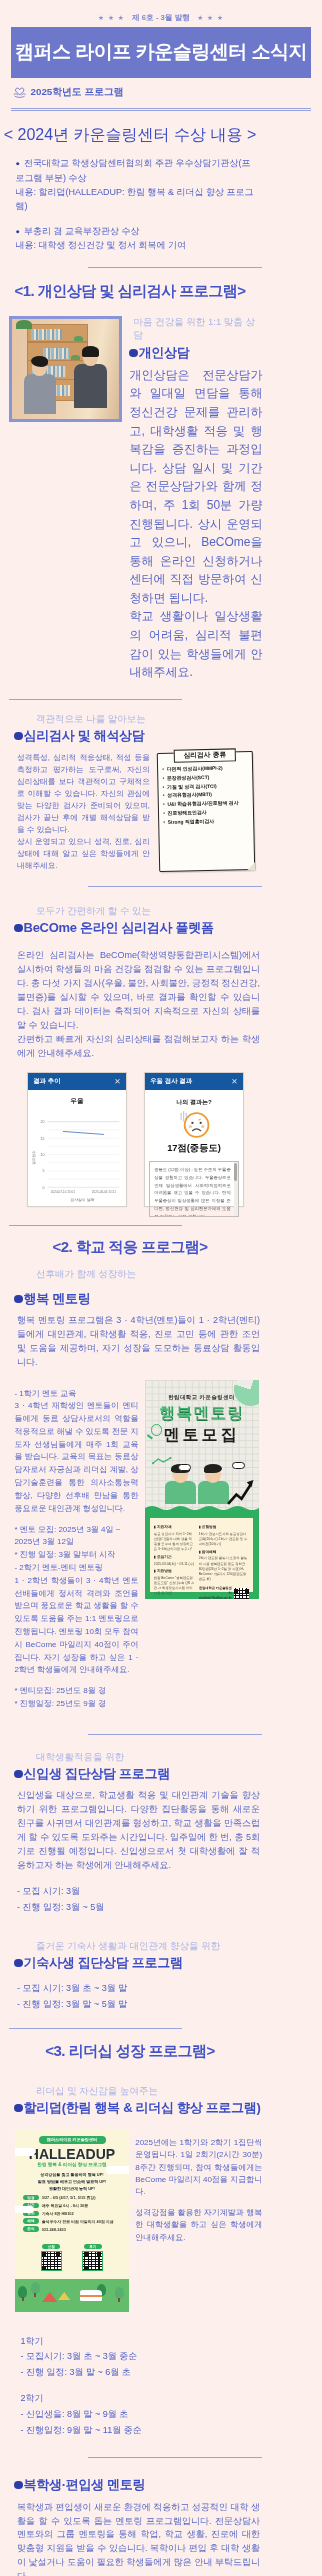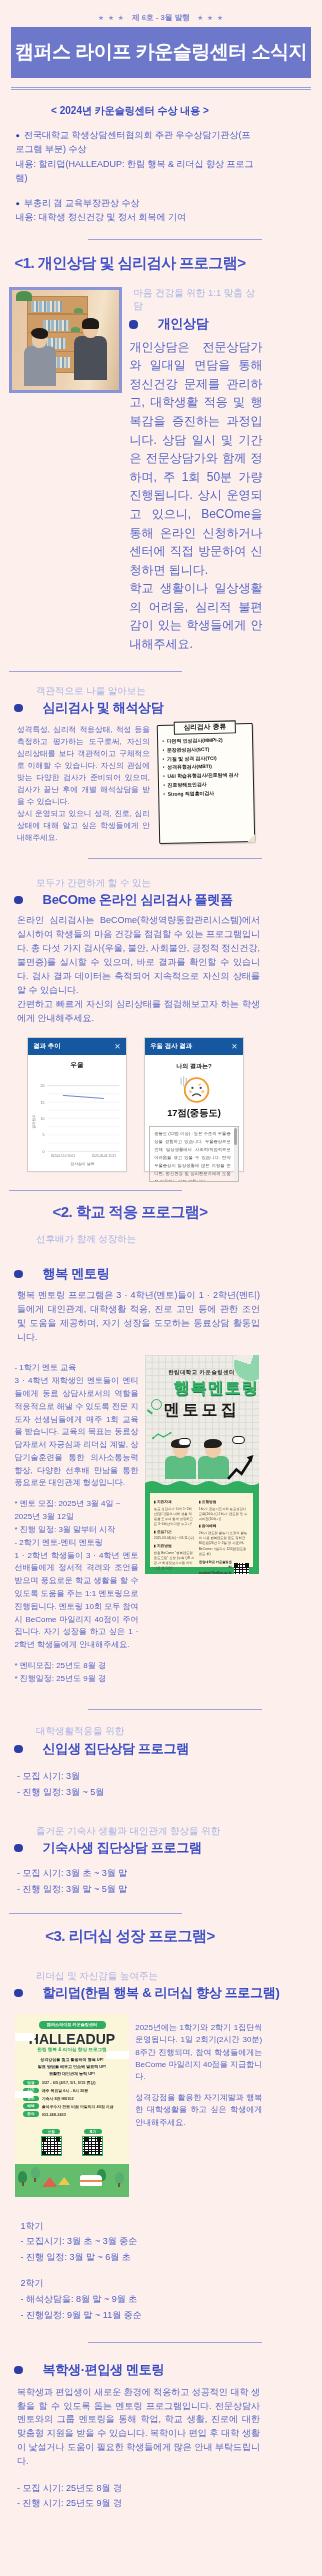--- a/index.html
+++ b/index.html
@@ -10,26 +10,26 @@
   
   .stars-row{padding-top:13.4px;text-align:center;font-size:6.7px;color:#8b95d6;letter-spacing:1px}
   .stars-row .issue{font-size:7.7px;font-weight:bold;color:#7d88d2;margin:0 7.2px;letter-spacing:0}
   .banner{margin:4.1px 11.3px 0;background:#6d78cb;color:#fff;text-align:center;font-weight:800;font-size:19px;letter-spacing:-0.5px;padding:12px 0 12.4px}
   .progline{margin:8.2px 0 0 13px;display:flex;align-items:center;gap:4.1px;color:#5161c6;font-size:9.8px;font-weight:bold}
   .double-rule{margin:8.8px 11.3px 0;height:3.6px;border-top:1px solid #98a2da;border-bottom:1px solid #98a2da}
   
   .rule{height:0;border-top:1px solid #9aa4dc}
   .rule.r{margin-left:88px;width:174px}
   .rule.l{margin-left:9.3px;width:173px}
-  .award-title{margin-top:13.4px;width:260px;text-align:center;color:#3b4dc4;font-weight:700;font-size:10px}
+  .award-title{margin-top:13.4px;width:260px;text-align:center;color:#3b4dc4;font-weight:400;font-size:16px}
   .award-item{margin:10.3px 0 0 15.5px;width:241px;color:#4d5ec8;font-size:9px;line-height:1.6}
   .award-item .bullet{color:#2c3da8;font-size:7.2px;margin-right:4.1px}
   .sec-title{width:260px;text-align:center;color:#4353c8;font-weight:800;font-size:15px;letter-spacing:-0.5px}
   .tag{margin-left:36px;color:#aab4e6;font-size:9.5px}
-  .phead{display:flex;align-items:center;gap:20px;margin-left:14.4px;color:#3b4dc4;font-weight:800;font-size:13px;letter-spacing:-0.3px}
+  .phead{display:flex;align-items:center;gap:1px;margin-left:14.4px;color:#3b4dc4;font-weight:800;font-size:13px;letter-spacing:-0.3px}
   .phead .dot{flex:0 0 auto;width:8.2px;height:8.2px;border-radius:50%;background:#2c3da8}
   .para{margin-left:17px;width:243px;color:#5565c8;font-size:9px;line-height:1.55;text-align:justify}
   .dates{margin-left:17px;color:#4d5ec8;font-size:9px;line-height:1.75}
   .row{display:flex;margin-left:9.3px}
   
   .photo-counsel{position:relative;width:113px;height:106px;border:3.6px solid #8a95d8;background:linear-gradient(100deg,#e5c6a5 0%,#edd3b4 55%,#f4e3c8 75%,#d9b894 100%);overflow:hidden;flex:0 0 auto}
   .shelf{position:absolute;left:14.4px;top:5.2px;width:61px;height:77px;background:#cf9c66;border:1.5px solid #b9854f}
   .shelf i{position:absolute;left:0;width:100%;height:1.5px;background:#b9854f}
   .books{position:absolute;left:2.1px;height:11.3px;width:31px;background:repeating-linear-gradient(90deg,#9db8c8 0 2.6px,#e8e2d2 2.6px 4.6px,#7fa3b8 4.6px 6.7px,#d8d2c0 6.7px 8.2px)}
   .plantb{position:absolute;width:8.2px;height:5.2px;border-radius:50% 50% 0 0;background:#5d9e5d}
@@ -54,21 +54,21 @@
   .resq{text-align:center;font-size:6px;color:#222;font-weight:800;margin-top:7.2px}
   .score{text-align:center;font-size:9.3px;color:#111;font-weight:700;margin-top:3.1px}
   .descbox{position:relative;margin:6.2px 4.1px 0;border:0.5px solid #c2bcb6;height:56px;padding:3.6px 7.2px 3.6px 4.1px;overflow:hidden}
   .descbox .dtext{font-size:4.3px;color:#555;line-height:1.85;text-align:justify}
   .descbox .sbar{position:absolute;right:0;top:0;width:4.1px;height:100%;background:#eee}
   .descbox .sthumb{position:absolute;right:0.5px;top:1px;width:3.1px;height:17.5px;background:#a9a9a9;border-radius:1.5px}
   
   .gposter{flex:0 0 auto;width:114px;height:219px;background:#2fae60;position:relative;overflow:hidden}
   .gtop{position:absolute;top:0;left:0;width:100%;height:130px;background:#edece6;background-image:linear-gradient(#dddcd2 0.5px,transparent 0.5px),linear-gradient(90deg,#dddcd2 0.5px,transparent 0.5px);background-size:6.7px 6.7px}
   .gorg{margin-top:13.4px;text-align:center;font-size:5.4px;font-weight:800;color:#262626;letter-spacing:0.5px}
-  .gtitle{text-align:right;font-size:16px;font-weight:700;color:#35b469;letter-spacing:1px;margin-top:2.1px;text-shadow:0.5px 0.5px 0 #1d7c44}
+  .gtitle{text-align:center;font-size:16px;font-weight:400;color:#35b469;letter-spacing:1px;margin-top:2.1px;text-shadow:0.5px 0.5px 0 #1d7c44}
   .gsub{text-align:center;font-size:16px;font-weight:800;color:#1d1d1d;letter-spacing:3.1px;margin-top:1px}
   .gpie{position:absolute;right:-8.2px;top:-7.2px;width:33px;height:33px;border-radius:50%;background:conic-gradient(#8fd6ac 0 75%,#edece6 75% 100%);transform:rotate(18deg)}
   .gmag{position:absolute;left:6.2px;top:44px;width:11.3px;height:11.3px;border:1.5px solid #35b469;border-radius:50%}
   .gmag::after{content:"";position:absolute;left:-4.6px;bottom:-3.1px;width:6.2px;height:1.5px;background:#35b469;transform:rotate(35deg)}
   .gzig{position:absolute;left:7.2px;top:77px;width:20.6px;height:8.2px}
   .gchar{position:absolute;bottom:0;width:33px;height:44px}
   .gchar .gh{width:15.5px;height:16.5px;background:#f2cda9;border-radius:50%;margin:0 auto;position:relative}
   .gchar .ghair{position:absolute;top:-2.6px;left:-1.5px;width:18.5px;height:9.3px;border-radius:50% 50% 30% 30%;background:#20211f}
   .gchar .gb{width:31px;height:23px;background:#5dbd82;border-radius:6.2px 6.2px 0 0;margin:-2.1px auto 0}
   .garrow{position:absolute;right:4.1px;bottom:3.1px;width:28px;height:30px}
@@ -108,20 +108,27 @@
 <body>
 
 <div class="page">
 
   <div class="stars-row">
     <span>★ ★ ★</span><span class="issue">제 6호 - 3월 발행</span><span>★ ★ ★</span>
   </div>
   <div class="banner">
     <span>캠퍼스 라이프 카운슬링센터 소식지</span>
   </div>
+  <div class="progline">
+    <svg width="13.4" height="12.4" viewBox="0 0 26 24">
+      <path d="M13 7 C11 3 5 3 5 8 C5 11 9 14 13 17 C17 14 21 11 21 8 C21 3 15 3 13 7Z" fill="none" stroke="#5161c6" stroke-width="1.6"></path>
+      <path d="M2 16 C4 14 7 15 9 17 M24 16 C22 14 19 15 17 17 M4 20 C8 23 18 23 22 20" fill="none" stroke="#5161c6" stroke-width="1.4" stroke-linecap="round"></path>
+    </svg>
+    <span>2025학년도 프로그램</span>
+  </div>
   <div class="double-rule"></div>
 
   <div class="award-title" style="margin-top:13.4px">&lt; 2024년 카운슬링센터 수상 내용 &gt;</div>
   <div class="award-item">
     <div><span class="bullet">●</span><span>전국대학교 학생상담센터협의회 주관 우수상담기관상(프로그램 부분) 수상</span></div>
     <div>내용: 할리덥(HALLEADUP: 한림 행복 &amp; 리더십 향상 프로그램)</div>
   </div>
   <div class="award-item">
     <div><span class="bullet">●</span><span>부총리 겸 교육부장관상 수상</span></div>
     <div>내용: 대학생 정신건강 및 정서 회복에 기여</div>
@@ -193,21 +200,21 @@
     </div>
   </div>
 
   <div class="rule r" style="margin-top:14.4px"></div>
 
   <div class="tag" style="margin-top:17.5px">모두가 간편하게 할 수 있는</div>
   <div class="phead" style="margin-top:1.5px">
       <span class="dot"></span>
       <span>BeCOme 온라인 심리검사 플렛폼</span>
     </div>
-  <div class="para pre" style="margin-top:5px">온라인 심리검사는 BeCOme(학생역량통합관리시스템)에서 실시하여 학생들의 마음 건강을 점검할 수 있는 프로그램입니다. 총 다섯 가지 검사(우울, 불안, 사회불안, 긍정적 정신건강, 불면증)를 실시할 수 있으며, 바로 결과를 확인할 수 있습니다. 검사 결과 데이터는 축적되어 지속적으로 자신의 상태를 알 수 있습니다.
+  <div class="para pre" style="margin-top:12px">온라인 심리검사는 BeCOme(학생역량통합관리시스템)에서 실시하여 학생들의 마음 건강을 점검할 수 있는 프로그램입니다. 총 다섯 가지 검사(우울, 불안, 사회불안, 긍정적 정신건강, 불면증)를 실시할 수 있으며, 바로 결과를 확인할 수 있습니다. 검사 결과 데이터는 축적되어 지속적으로 자신의 상태를 알 수 있습니다.
 간편하고 빠르게 자신의 심리상태를 점검해보고자 하는 학생에게 안내해주세요.</div>
 
   <div class="modalrow" style="margin-top:11.3px">
 
     <div class="modal">
       <div class="mhead">
         <span>결과 추이</span>
         <span class="mx">✕</span>
       </div>
       <div class="charttitle">우울</div>
@@ -267,21 +274,21 @@
           </div>
       </div>
     </div>
   </div>
 
   <div class="rule l" style="margin-top:18.5px"></div>
 
   <div class="sec-title" style="margin-top:11.3px">&lt;2. 학교 적응 프로그램&gt;</div>
 
   <div class="tag" style="margin-top:11.3px">선후배가 함께 성장하는</div>
-  <div class="phead" style="margin-top:19px">
+  <div class="phead" style="margin-top:9px">
       <span class="dot"></span>
       <span>행복 멘토링</span>
     </div>
   <div class="para" style="margin-top:6.2px">행복 멘토링 프로그램은 3 · 4학년(멘토)들이 1 · 2학년(멘티)들에게 대인관계, 대학생활 적응, 진로 고민 등에 관한 조언 및 도움을 제공하며, 자기 성장을 도모하는 동료상담 활동입니다.</div>
 
   <div class="row" style="margin-top:10.3px;margin-left:14.4px;gap:6.2px">
     <div style="width:124px;color:#5565c8;font-size:8px;line-height:1.6">
       <div style="margin-top:7.2px">- 1학기 멘토 교육</div>
       <div class="pre" style="text-align:justify">3 · 4학년 재학생인 멘토들이 멘티들에게 동료 상담사로서의 역할을 적응적으로 해낼 수 있도록 전문 지도자 선생님들에게 매주 1회 교육을 받습니다. 교육의 목표는 동료상담자로서 자긍심과 리더십 계발, 상담기술훈련을 통한 의사소통능력 향상, 다양한 선후배 만남을 통한 풍요로운 대인관계 형성입니다.</div>
       <div class="pre" style="margin-top:8.2px">* 멘토 모집: 2025년 3월 4일 ~ 2025년 3월 12일
@@ -351,20 +358,21 @@
     </div>
   </div>
 
   <div class="rule r" style="margin-top:23px"></div>
 
   <div class="tag" style="margin-top:15.5px">대학생활적응을 위한</div>
   <div class="phead" style="margin-top:1.5px">
       <span class="dot"></span>
       <span>신입생 집단상담 프로그램</span>
     </div>
+  <div class="para" style="margin-top:6.2px">신입생을 대상으로, 학교생활 적응 및 대인관계 기술을 향상하기 위한 프로그램입니다. 다양한 집단활동을 통해 새로운 친구를 사귀면서 대인관계를 형성하고, 학교 생활을 만족스럽게 할 수 있도록 도와주는 시간입니다. 일주일에 한 번, 총 5회기로 진행될 예정입니다. 신입생으로서 첫 대학생활에 잘 적응하고자 하는 학생에게 안내해주세요.</div>
   <div class="dates pre" style="margin-top:11.3px">- 모집 시기: 3월
 - 진행 일정: 3월 ~ 5월</div>
 
   <div class="tag" style="margin-top:24px">즐거운 기숙사 생활과 대인관계 향상을 위한</div>
   <div class="phead" style="margin-top:1.5px">
       <span class="dot"></span>
       <span>기숙사생 집단상담 프로그램</span>
     </div>
   <div class="dates pre" style="margin-top:9.3px">- 모집 시기: 3월 초 ~ 3월 말
 - 진행 일정: 3월 말 ~ 5월 말</div>
@@ -428,21 +436,21 @@
     <div style="width:127px">
       <div class="para pre" style="margin-left:0;width:127px;font-size:8px;margin-top:8.2px">2025년에는 1학기와 2학기 1집단씩 운영됩니다. 1일 2회기(2시간 30분) 8주간 진행되며, 참여 학생들에게는 BeCome 마일리지 40점을 지급합니다.</div>
       <div class="para pre" style="margin-left:0;width:127px;font-size:8px;margin-top:8.2px">성격강점을 활용한 자기계발과 행복한 대학생활을 하고 싶은 학생에게 안내해주세요.</div>
     </div>
   </div>
 
   <div class="dates pre" style="margin-top:22px;margin-left:20.6px">1학기
 - 모집시기: 3월 초 ~ 3월 중순
 - 진행 일정: 3월 말 ~ 6월 초</div>
   <div class="dates pre" style="margin-top:10.3px;margin-left:20.6px">2학기
-- 해석상담을: 8월 말 ~ 9월 초
+- 신입생을: 8월 말 ~ 9월 초
 - 진행일정: 9월 말 ~ 11월 중순</div>
 
   <div class="rule r" style="margin-top:18.5px"></div>
 
   <div class="phead" style="margin-top:18.5px">
       <span class="dot"></span>
       <span>복학생·편입생 멘토링</span>
     </div>
   <div class="para" style="margin-top:6.2px">복학생과 편입생이 새로운 환경에 적응하고 성공적인 대학 생활을 할 수 있도록 돕는 멘토링 프로그램입니다. 전문상담사 멘토와의 그룹 멘토링을 통해 학업, 학교 생활, 진로에 대한 맞춤형 지원을 받을 수 있습니다. 복학이나 편입 후 대학 생활이 낯설거나 도움이 필요한 학생들에게 많은 안내 부탁드립니다.</div>
   <div class="dates pre" style="margin-top:11.3px">- 모집 시기: 25년도 8월 경

